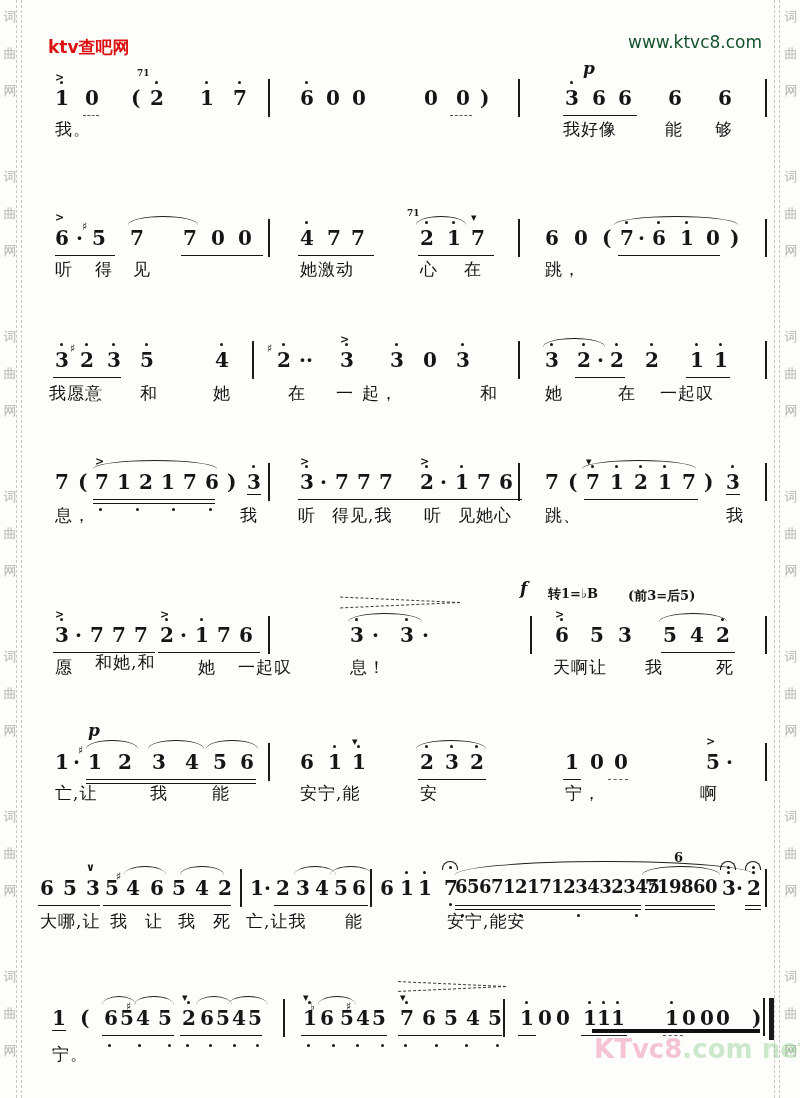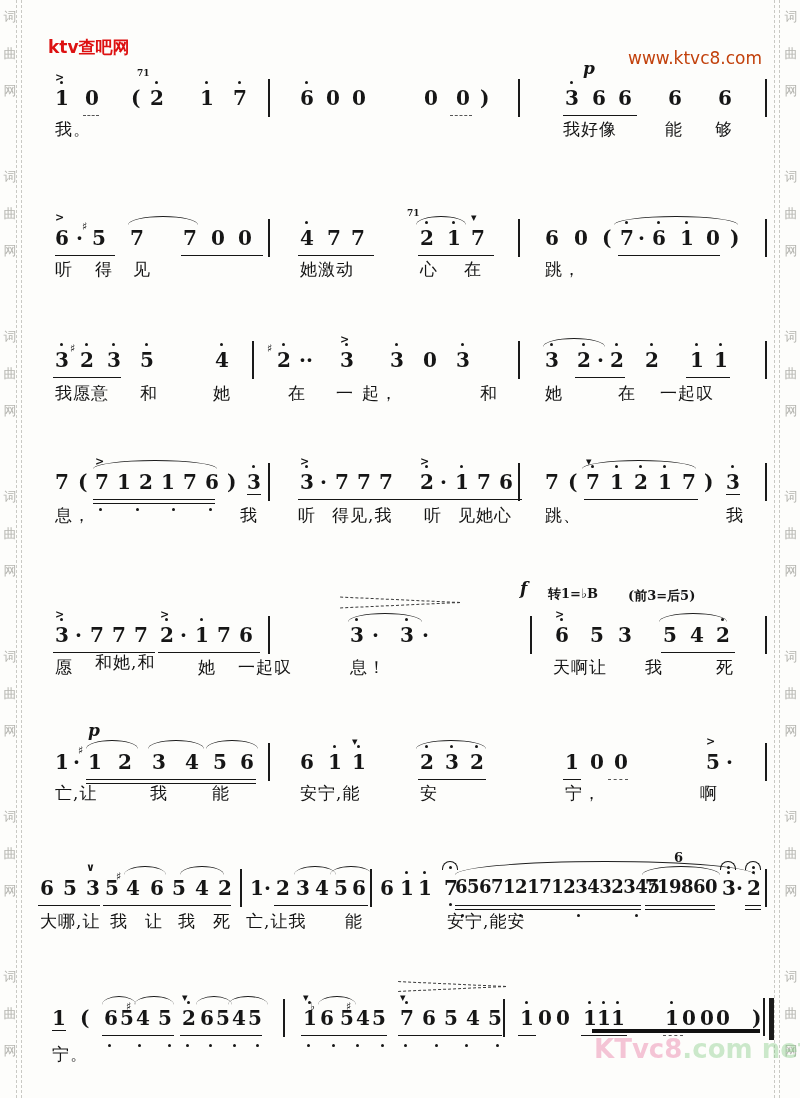--- a/index.html
+++ b/index.html
@@ -2,21 +2,21 @@
 <html><head>
 <meta charset="utf-8">
 <style>
   html,body{margin:0;padding:0;}
   body{width:800px;height:1098px;background:#fdfdfb;overflow:hidden;position:relative;
        font-family:"DejaVu Serif","Liberation Serif",serif;}
   #page{position:absolute;left:0;top:0;width:800px;height:1098px;}
   .dashline{position:absolute;top:0;height:1098px;width:0;border-left:1px dashed #c9c9c4;}
   .sidechar{position:absolute;font:13px "DejaVu Serif",serif;color:#b5b5b0;width:16px;text-align:center;}
   .hdr-red{position:absolute;left:48px;top:36px;font:bold 17px "DejaVu Sans","Liberation Sans",sans-serif;color:#dd1111;}
-  .hdr-green{position:absolute;left:628px;top:48px;font:17px "DejaVu Sans","Liberation Sans",sans-serif;color:#c2410c;}
+  .hdr-green{position:absolute;left:628px;top:32px;font:17px "DejaVu Sans","Liberation Sans",sans-serif;color:#14532d;}
   .tok{position:absolute;font:bold 20px "DejaVu Serif","Liberation Serif",serif;color:#161616;line-height:1;white-space:pre;}
   .tok.run{font-size:18px;letter-spacing:-.5px;}
   .tok.u1{border-bottom:1.6px solid #161616;padding-bottom:2px;}
   .dot-a{position:absolute;left:50%;top:-7px;width:3px;height:3px;margin-left:-2px;border-radius:50%;background:#161616;}
   .dot-b{position:absolute;left:50%;bottom:-8px;width:3px;height:3px;margin-left:-2px;border-radius:50%;background:#161616;}
   .accent{position:absolute;left:0;top:-16px;font-size:11px;font-weight:bold;color:#161616;}
   .acc{position:absolute;left:-10px;top:-7px;font-size:11px;font-weight:bold;}
   .grace{position:absolute;left:-13px;top:-19px;font-size:9px;font-weight:bold;letter-spacing:0;}
   .fermata{position:absolute;left:-2px;top:-17px;width:14px;height:8px;border:1.4px solid #161616;border-bottom:none;border-radius:8px 8px 0 0;}
   .fermata:after{content:"";position:absolute;left:50%;bottom:1px;width:3px;height:3px;margin-left:-1.5px;background:#161616;border-radius:50%;}
@@ -180,21 +180,21 @@
       <div class="tok" style="left: 597px; top: 350px;"><span>·</span></div>
       <div class="tok" style="left: 610px; top: 350px;"><span>2</span><span class="dot-a"></span></div>
       <div class="tok" style="left: 645px; top: 350px;"><span>2</span><span class="dot-a"></span></div>
       <div class="tok" style="left: 690px; top: 350px;"><span>1</span><span class="dot-a"></span></div>
       <div class="tok" style="left: 714px; top: 350px;"><span>1</span><span class="dot-a"></span></div>
       <div class="barline" style="left: 765px; top: 341px;"></div>
       <div class="beam" style="left: 53px; top: 377px; width: 68px;"></div>
       <div class="beam" style="left: 575px; top: 377px; width: 50px;"></div>
       <div class="beam" style="left: 686px; top: 377px; width: 44px;"></div>
       <div class="arc" style="left: 543px; top: 338px; width: 62px; height: 8px;"></div>
-      <div class="lyric" style="left: 55px; top: 382px;">我愿意</div>
+      <div class="lyric" style="left: 49px; top: 382px;">我愿意</div>
       <div class="lyric" style="left: 140px; top: 382px;">和</div>
       <div class="lyric" style="left: 213px; top: 382px;">她</div>
       <div class="lyric" style="left: 288px; top: 382px;">在</div>
       <div class="lyric" style="left: 336px; top: 382px;">一</div>
       <div class="lyric" style="left: 362px; top: 382px;">起，</div>
       <div class="lyric" style="left: 480px; top: 382px;">和</div>
       <div class="lyric" style="left: 545px; top: 382px;">她</div>
       <div class="lyric" style="left: 618px; top: 382px;">在</div>
       <div class="lyric" style="left: 660px; top: 382px;">一起叹</div>
       <div class="tok" style="left: 55px; top: 472px;"><span>7</span></div>

